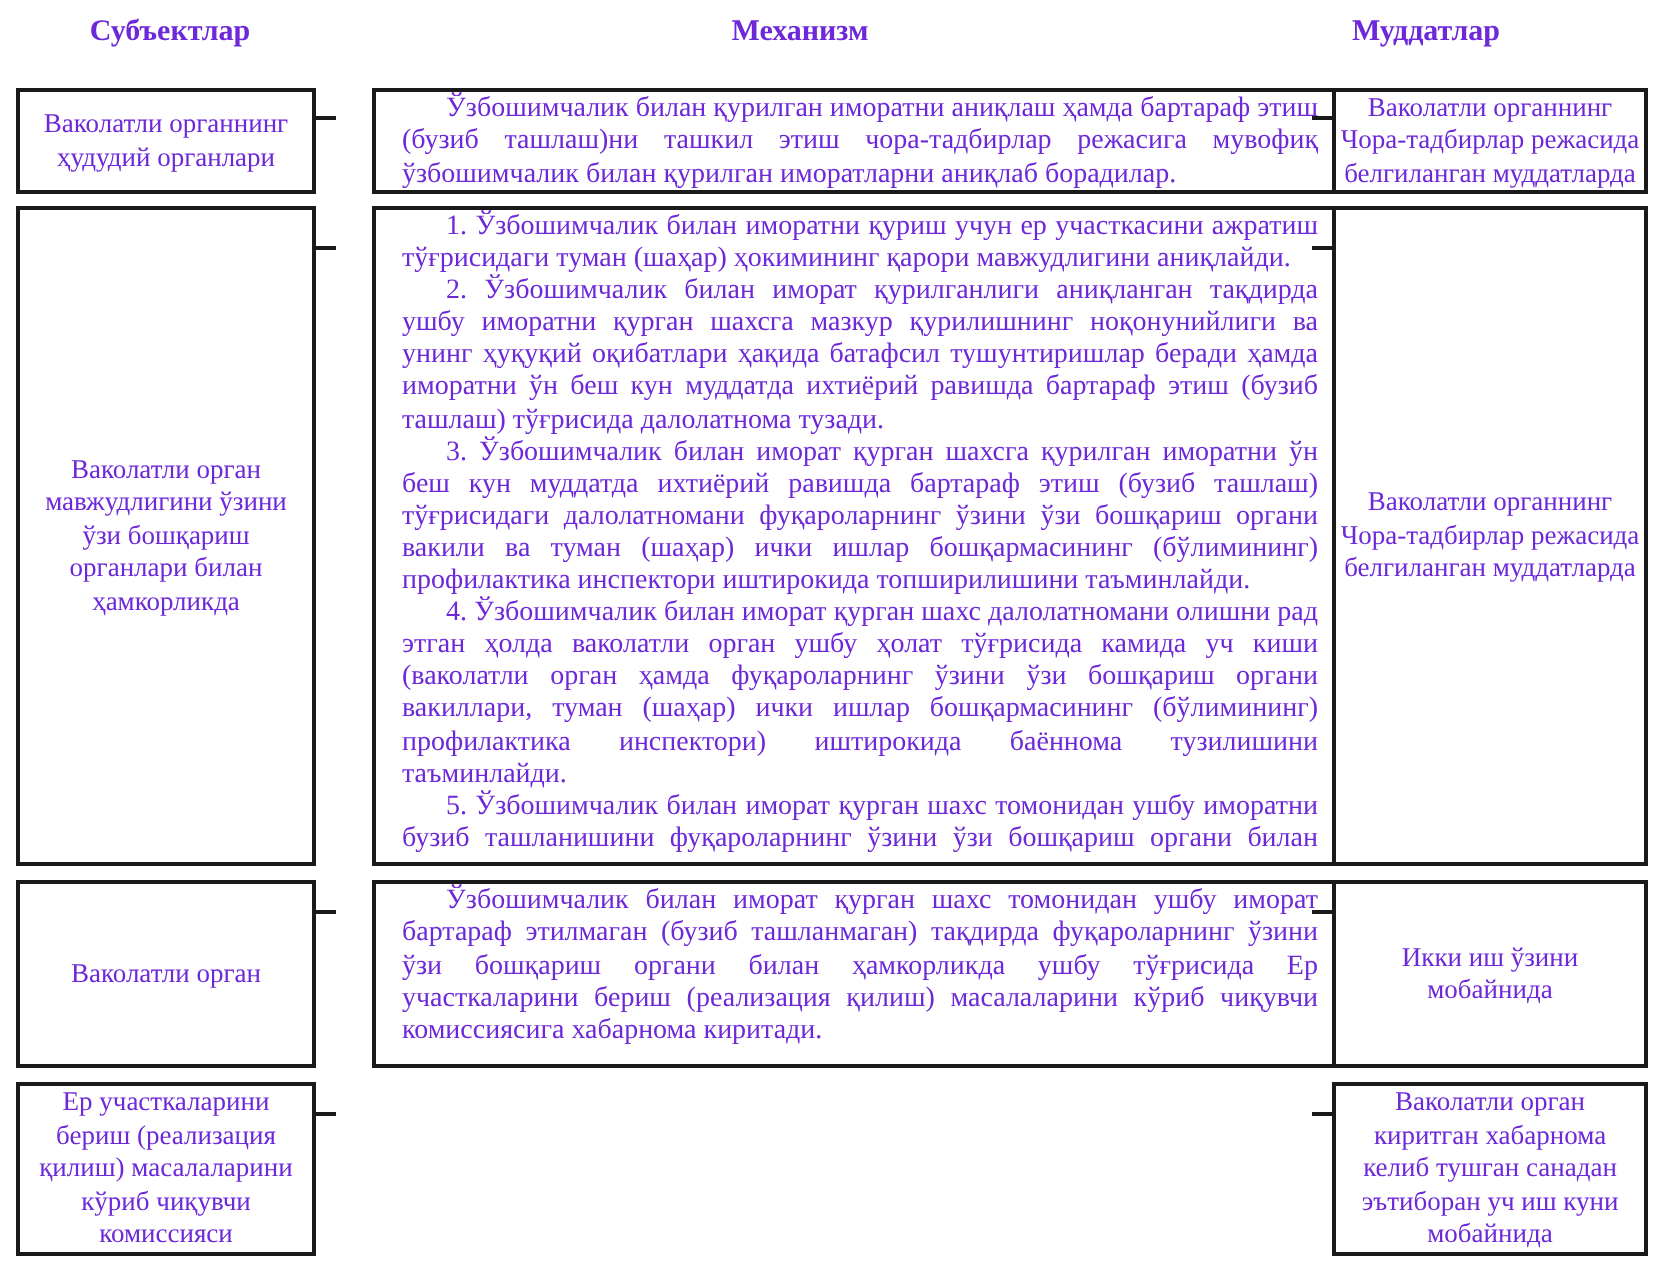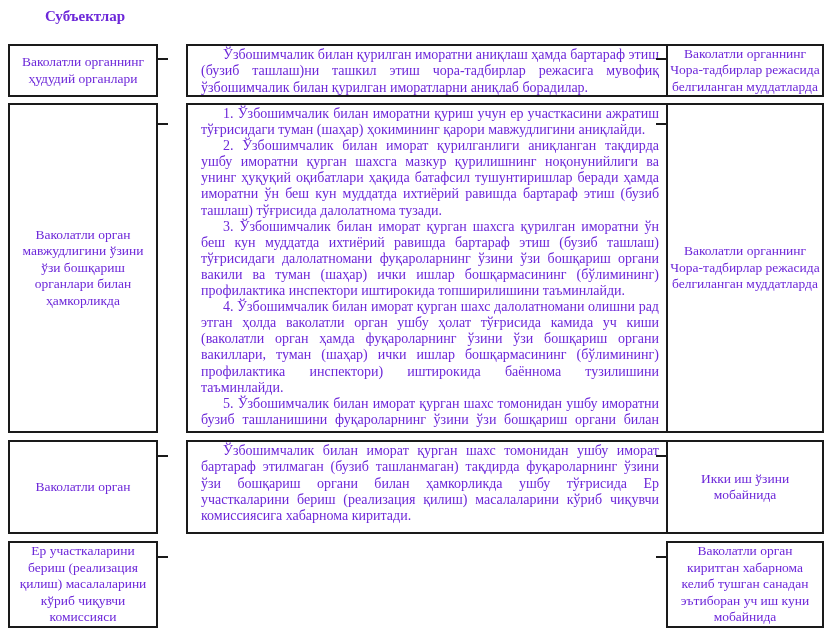--- a/index.html
+++ b/index.html
@@ -94,20 +94,22 @@
   .row2 .connector { top: 20px; }
   .row3 .connector { top: 15px; }
   .row4 .connector { top: 15px; }
 </style>
 </head>
 <body>
 
 <div class="page">
 
   <div class="hdr hdr-subjects">Субъектлар</div>
+  <div class="hdr hdr-mechanism">Механизм</div>
+  <div class="hdr hdr-deadlines">Муддатлар</div>
 
   <div class="row row1">
     <div class="box box-subject">
       <span>Ваколатли органнинг ҳудудий органлари</span>
     </div>
     <div class="connector connector-left"></div>
     <div class="box box-mechanism">
       <p>Ўзбошимчалик билан қурилган иморатни аниқлаш ҳамда бартараф этиш (бузиб ташлаш)ни ташкил этиш чора-тадбирлар режасига мувофиқ ўзбошимчалик билан қурилган иморатларни аниқлаб борадилар.</p>
     </div>
     <div class="connector connector-right"></div>

